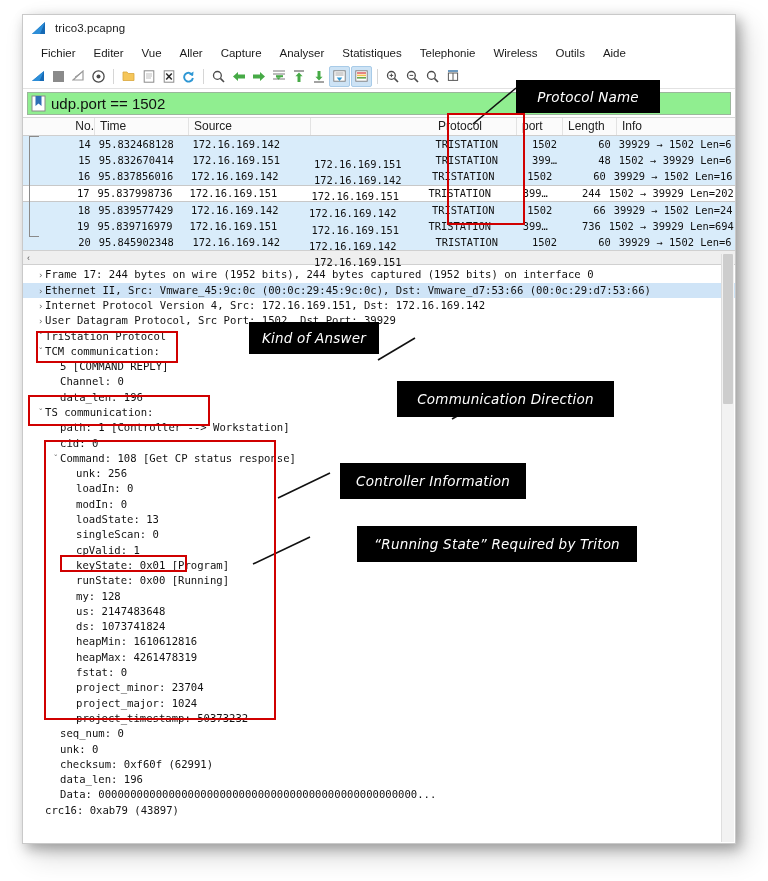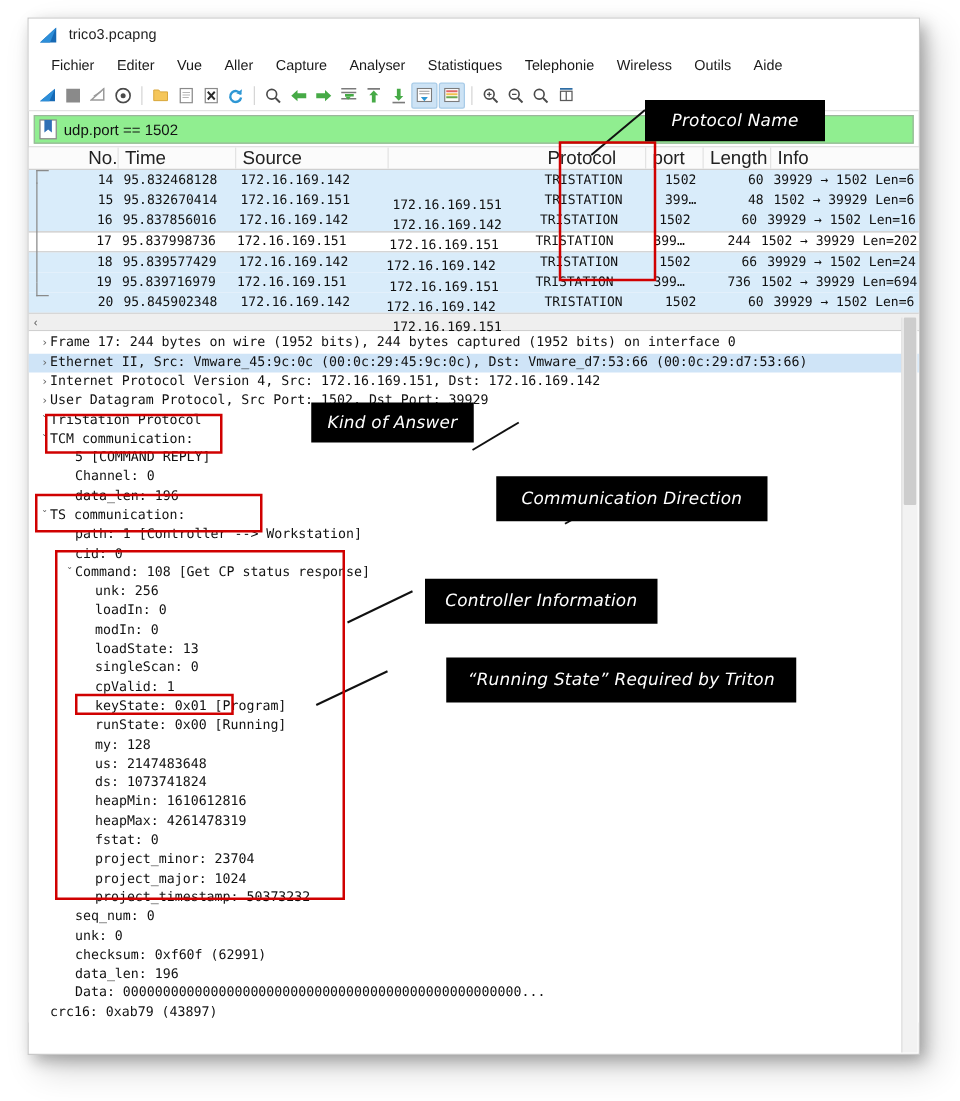--- a/index.html
+++ b/index.html
@@ -25,26 +25,26 @@
   
   .toolbar{height:24px;display:flex;align-items:center;padding-left:6px;background:#fff;border-bottom:1px solid #e2e2e2;gap:1px;}
   .tb{width:19px;height:19px;display:flex;align-items:center;justify-content:center;border-radius:2px;flex:none;}
   .tb.sel{background:#cde3f5;border:1px solid #a8cbe8;}
   .tbsep{width:1px;height:15px;background:#d6d6d6;margin:0 4px;flex:none;}
 
   
   .filterbar{height:21px;margin:3px 4px 2px 4px;display:flex;align-items:center;
     background:#90ee90;border:1px solid #9bb69b;}
   .filter-book{width:15px;height:17px;margin:0 5px 0 3px;flex:none;}
-  .filter-text{font-size:12px;color:#111;font-family:"Liberation Sans",sans-serif;}
+  .filter-text{font-size:15px;color:#111;font-family:"Liberation Sans",sans-serif;}
 
   
   .plist{border-top:1px solid #d7d7d7;}
   .phead{display:flex;height:17px;align-items:center;background:#fbfbfb;border-bottom:1px solid #cfcfcf;
-    font-size:15px;color:#222;}
+    font-size:12px;color:#222;}
   .phead .col{padding-left:5px;box-sizing:border-box;border-right:1px solid #e3e3e3;height:17px;line-height:17px;overflow:hidden;}
   .prow{display:flex;height:16.2px;align-items:center;font-family:"DejaVu Sans Mono","Liberation Mono",monospace;
     font-size:10.4px;color:#111;background:#d9ecfa;}
   .prow.sel{background:#ffffff;border-top:1px solid #c8c8c8;border-bottom:1px solid #c8c8c8;height:15.2px;}
   .prow .c{box-sizing:border-box;padding:0 4px;white-space:nowrap;overflow:hidden;}
   .c-no{width:72px;text-align:right;}
   .c-time{width:94px;}
   .c-src{width:122px;}
   .c-dst{width:122px;margin-top:40px;}
   .c-proto{width:84px;}
@@ -56,21 +56,21 @@
   .bracket.top{border-top:1px solid #8a8a8a;}
   .bracket.bot{border-bottom:1px solid #8a8a8a;}
 
   
   .hscroll{height:13px;background:#efefef;border-top:1px solid #d0d0d0;border-bottom:1px solid #d0d0d0;
     display:flex;align-items:center;}
   .hscroll .arrow{font-size:9px;color:#555;padding-left:4px;}
 
   
   .tree{padding:2px 0 0 0;font-family:"DejaVu Sans Mono","Liberation Mono",monospace;font-size:10.6px;color:#111;background:#fff;}
-  .trow{height:15.3px;line-height:15.3px;white-space:nowrap;padding-left:10px;}
+  .trow{height:15.3px;line-height:15.3px;white-space:nowrap;padding-left:15px;}
   .trow.hl{background:#cfe4f7;}
   .tw{display:inline-block;width:7px;color:#666;font-size:9px;}
   .ind1{}
   .ind2{padding-left:30px;}
   .ind3{padding-left:46px;}
 
   
   .vscroll{position:absolute;right:1px;top:239px;width:12px;bottom:1px;background:#f2f2f2;border-left:1px solid #dedede;}
   .vthumb{position:absolute;top:0;left:1px;width:10px;height:150px;background:#cdcdcd;border-radius:1px;}
 

